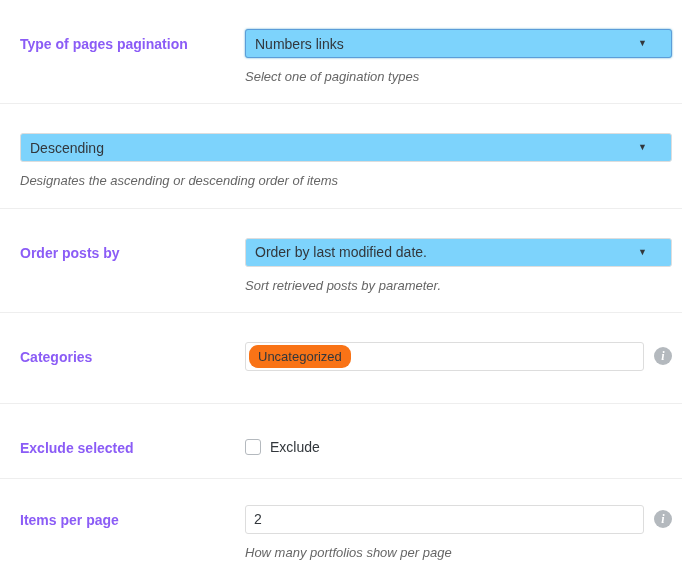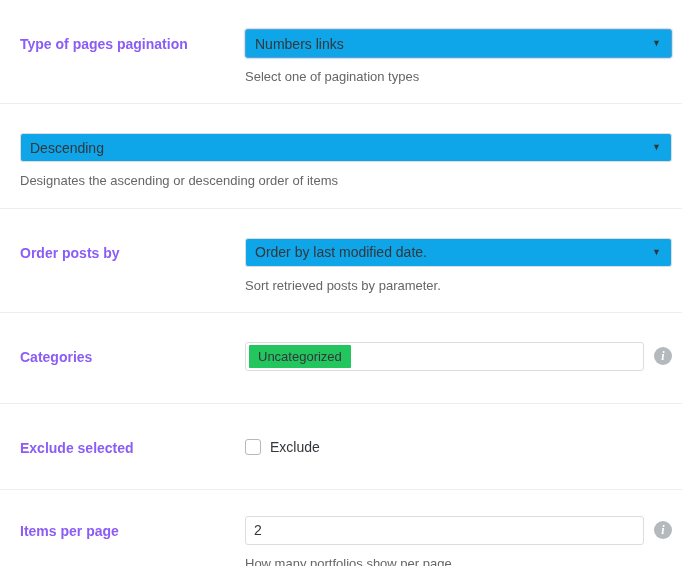--- a/index.html
+++ b/index.html
@@ -17,29 +17,29 @@
   }
   .row:last-child { border-bottom: none; padding-top: 26px; }
   .row-label {
     width: 225px; flex: 0 0 225px;
     font-size: 14px; font-weight: 700; color: #8b5cf6;
     padding-top: 6px; line-height: 1.3;
   }
   .control-col { flex: 1; min-width: 0; }
   .pad-b-18 { padding-bottom: 18px; }
   .pad-b-17 { padding-bottom: 32px; }
-  .pad-b-20 { padding-bottom: 32px; }
+  .pad-b-20 { padding-bottom: 21px; }
 
   
   .select {
     display: flex; align-items: center; justify-content: space-between;
     height: 29px; width: 100%;
-    background: #0ea5e9;
+    background: #7dd3fc;
     border: 1px solid #dddddd; border-radius: 3px;
-    padding: 0 10px 0 9px;
+    padding: 0 24px 0 9px;
     font-size: 14px; color: #32373c;
     cursor: pointer;
   }
   .select.focused {
     border-color: #5b9dd9;
     box-shadow: 0 0 2px rgba(30,140,190,.8);
   }
   .select .arrow { font-size: 9px; color: #32373c; line-height: 1; flex: 0 0 auto; }
 
   
@@ -47,22 +47,22 @@
   .text-input {
     flex: 1; height: 29px;
     background: #ffffff;
     border: 1px solid #dddddd; border-radius: 3px;
     display: flex; align-items: center;
     padding: 0 8px; font-size: 14px; color: #32373c;
     cursor: text;
   }
   .tag-input { padding: 0 3px; }
   .tag {
-    background: #22c55e; color: #32373c;
-    font-size: 13px; padding: 4px 9px; border-radius: 1px;
+    background: #f97316; color: #32373c;
+    font-size: 13px; padding: 4px 9px; border-radius: 9px;
     white-space: nowrap;
   }
   .info-icon {
     flex: 0 0 auto; width: 18px; height: 18px; margin-left: 10px;
     background: #b4b9be; border-radius: 50%;
     color: #ffffff; font-size: 12px; font-weight: 700;
     font-family: "Liberation Serif", serif; font-style: italic;
     display: flex; align-items: center; justify-content: center;
     line-height: 1; cursor: pointer;
   }
@@ -71,21 +71,21 @@
   .checkbox-line { display: flex; align-items: flex-end; padding-top: 6px; }
   .checkbox {
     width: 16px; height: 16px;
     background: #ffffff; border: 1px solid #b4b9be; border-radius: 3px;
     margin-right: 9px; cursor: pointer; flex: 0 0 auto;
   }
   .checkbox-label { font-size: 14px; color: #32373c; }
 
   .help {
     margin-top: 11px;
-    font-size: 13px; color: #666666;
+    font-size: 13px; font-style: italic; color: #666666;
     line-height: 1.25;
   }
 </style>
 </head>
 <body>
 
 <div class="settings-form">
 
   <div class="row pad-b-18">
     <div class="row-label">Type of pages pagination</div>

